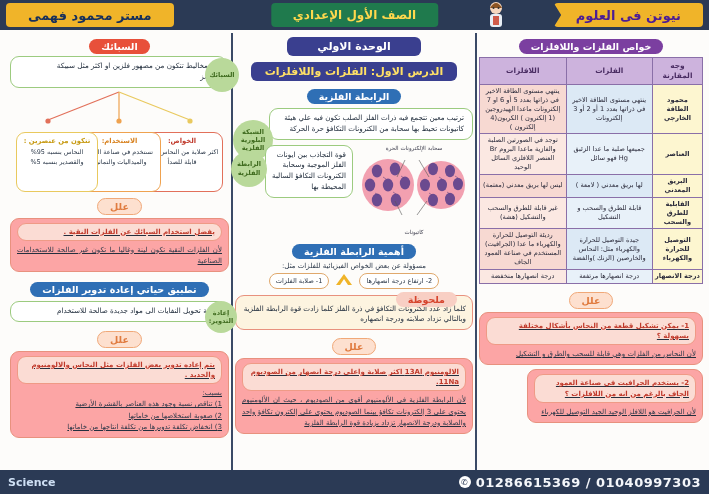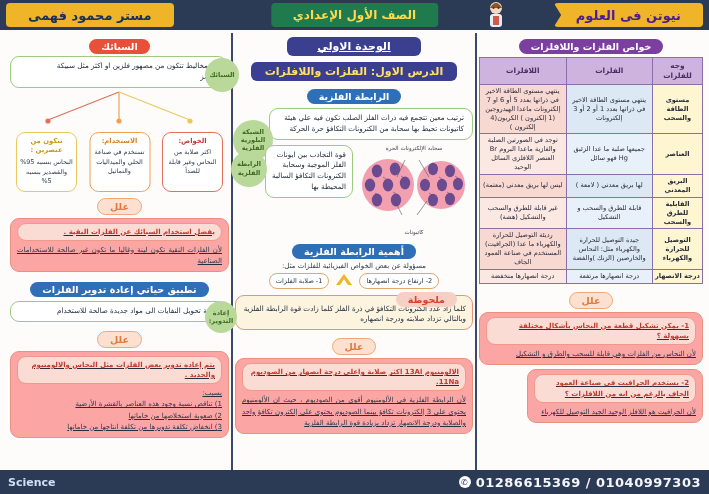--- a/index.html
+++ b/index.html
@@ -81,21 +81,21 @@
 
   .badge-tag {
     position:absolute; border-radius:50%; width:40px; height:40px;
     display:flex; align-items:center; justify-content:center; text-align:center;
     font-size:6.6px; font-weight:bold; line-height:1.25; padding:3px;
   }
   .tag-green{ background:#b9d99a; color:#3f6b1f; }
 
   .flow-wrap{ position:relative; height:104px; margin-top:2px; }
   .flow-box{
-    position:absolute; top:42px; width:61px; min-height:60px;
+    position:absolute; top:42px; width:82px; min-height:60px;
     border-radius:9px; background:#fff; font-size:6.4px; line-height:1.45;
     padding:4px 3px; text-align:center; color:#2a3748;
   }
   .fb-title{ display:block; font-weight:bold; font-size:6.8px; margin-bottom:2px; }
   .fb-red   { border:1.5px solid #e2705a; } .fb-red .fb-title{ color:#c0392b; }
   .fb-or    { border:1.5px solid #efa24f; } .fb-or .fb-title{ color:#d8821f; }
   .fb-yel   { border:1.5px solid #e9c95e; } .fb-yel .fb-title{ color:#c79a12; }
 
   .atomfig{ width:118px; height:74px; }
   .fig-cap{ font-size:5.6px; color:#3a3a4a; }
@@ -154,26 +154,26 @@
 
     <div class="col col-right">
       <div class="col-inner">
         <div class="center">
           <span class="pill pill-purple">خواص الفلزات واللافلزات</span>
         </div>
 
         <table class="cmp">
           <tbody>
               <tr>
-            <th class="c-label">وجه للفلزات</th>
+            <th class="c-label">وجه المقارنة</th>
             <th>الفلزات</th>
             <th>اللافلزات</th>
           </tr>
           <tr>
-            <td class="c-label">مستوى الطاقة والسحب</td>
+            <td class="c-label">محمود الطاقة الخارجي</td>
             <td class="c-metal">ينتهي مستوى الطاقة الاخير في ذراتها بعدد 1 أو 2 أو 3 إلكترونات</td>
             <td class="c-non">ينتهي مستوى الطاقة الاخير في ذراتها بعدد 5 أو 6 او 7 إلكترونات ماعدا الهيدروجين (1 إلكترون ) الكربون(4 إلكترون )</td>
           </tr>
           <tr>
             <td class="c-label">العناصر</td>
             <td class="c-metal2">جميعها صلبة ما عدا الزئبق Hg فهو سائل</td>
             <td class="c-non2">توجد في الصورتين الصلبة والغازية ماعدا البروم Br العنصر اللافلزي السائل الوحيد</td>
           </tr>
           <tr>
             <td class="c-label">البريق المعدني</td>
@@ -210,21 +210,21 @@
         <div class="card card-red card-peachbg" style="margin-top:4px;margin-left:48px;">
           <div class="qline">2- يستخدم الجرافيت في صناعة العمود الجاف بالرغم من انه من اللافلزات ؟</div>
           <div class="ans">لأن الجرافيت هو اللافلز الوحيد الجيد التوصيل للكهرباء</div>
         </div>
       </div>
     </div>
 
     <div class="col col-mid">
       <div class="col-inner">
         <div class="center">
-          <span class="pill pill-navy" style="font-size:11px;padding:3px 30px;border-radius:6px;text-decoration:underline;">الوحدة الاولي</span>
+          <span class="pill pill-navy" style="font-size:11px;padding:3px 30px;border-radius:6px;">الوحدة الاولي</span>
         </div>
 
         <div class="center" style="margin-top:4px;">
           <span class="pill pill-navy" style="font-size:11px;padding:3px 14px;border-radius:6px;background:#3a3f8f;color:#ffe066;">الدرس الاول: الفلزات واللافلزات</span>
         </div>
 
         <div class="center" style="margin-top:4px;">
           <span class="pill pill-blue">الرابطة الفلزية</span>
         </div>
 

